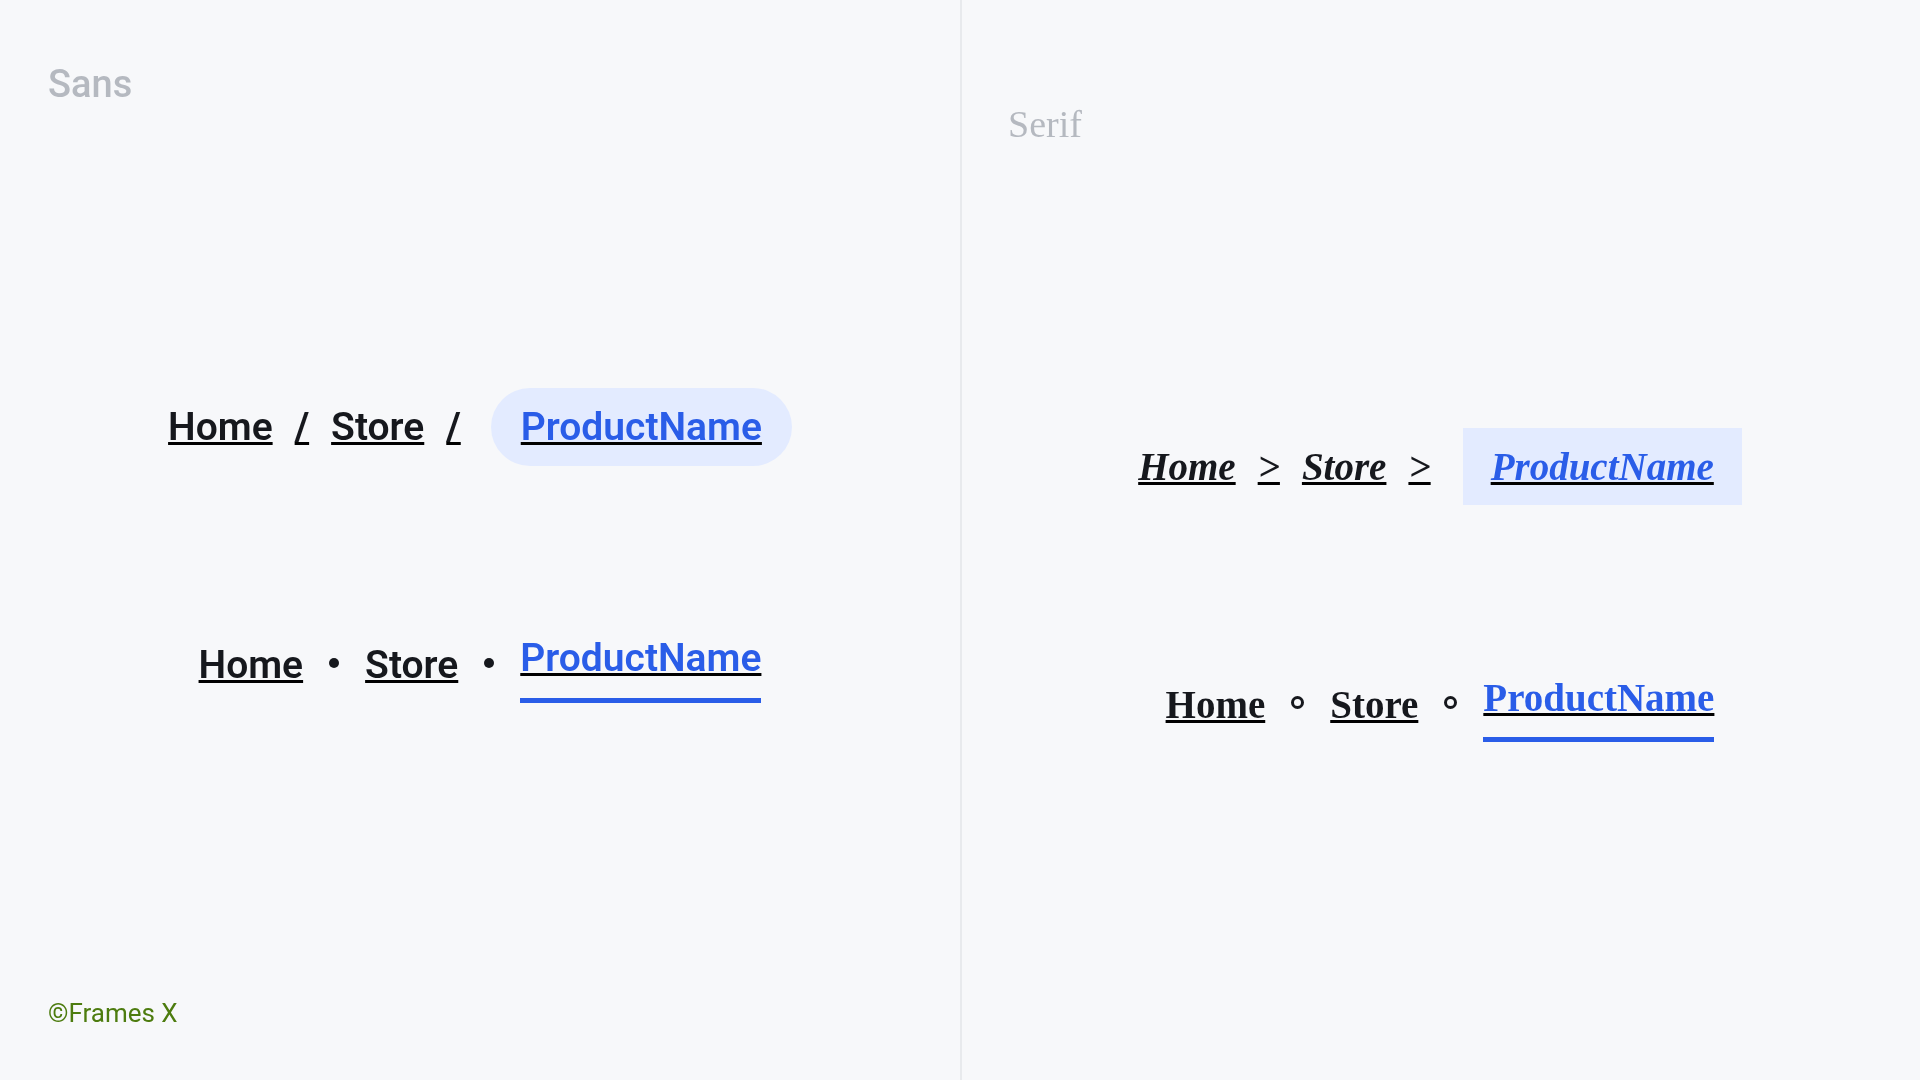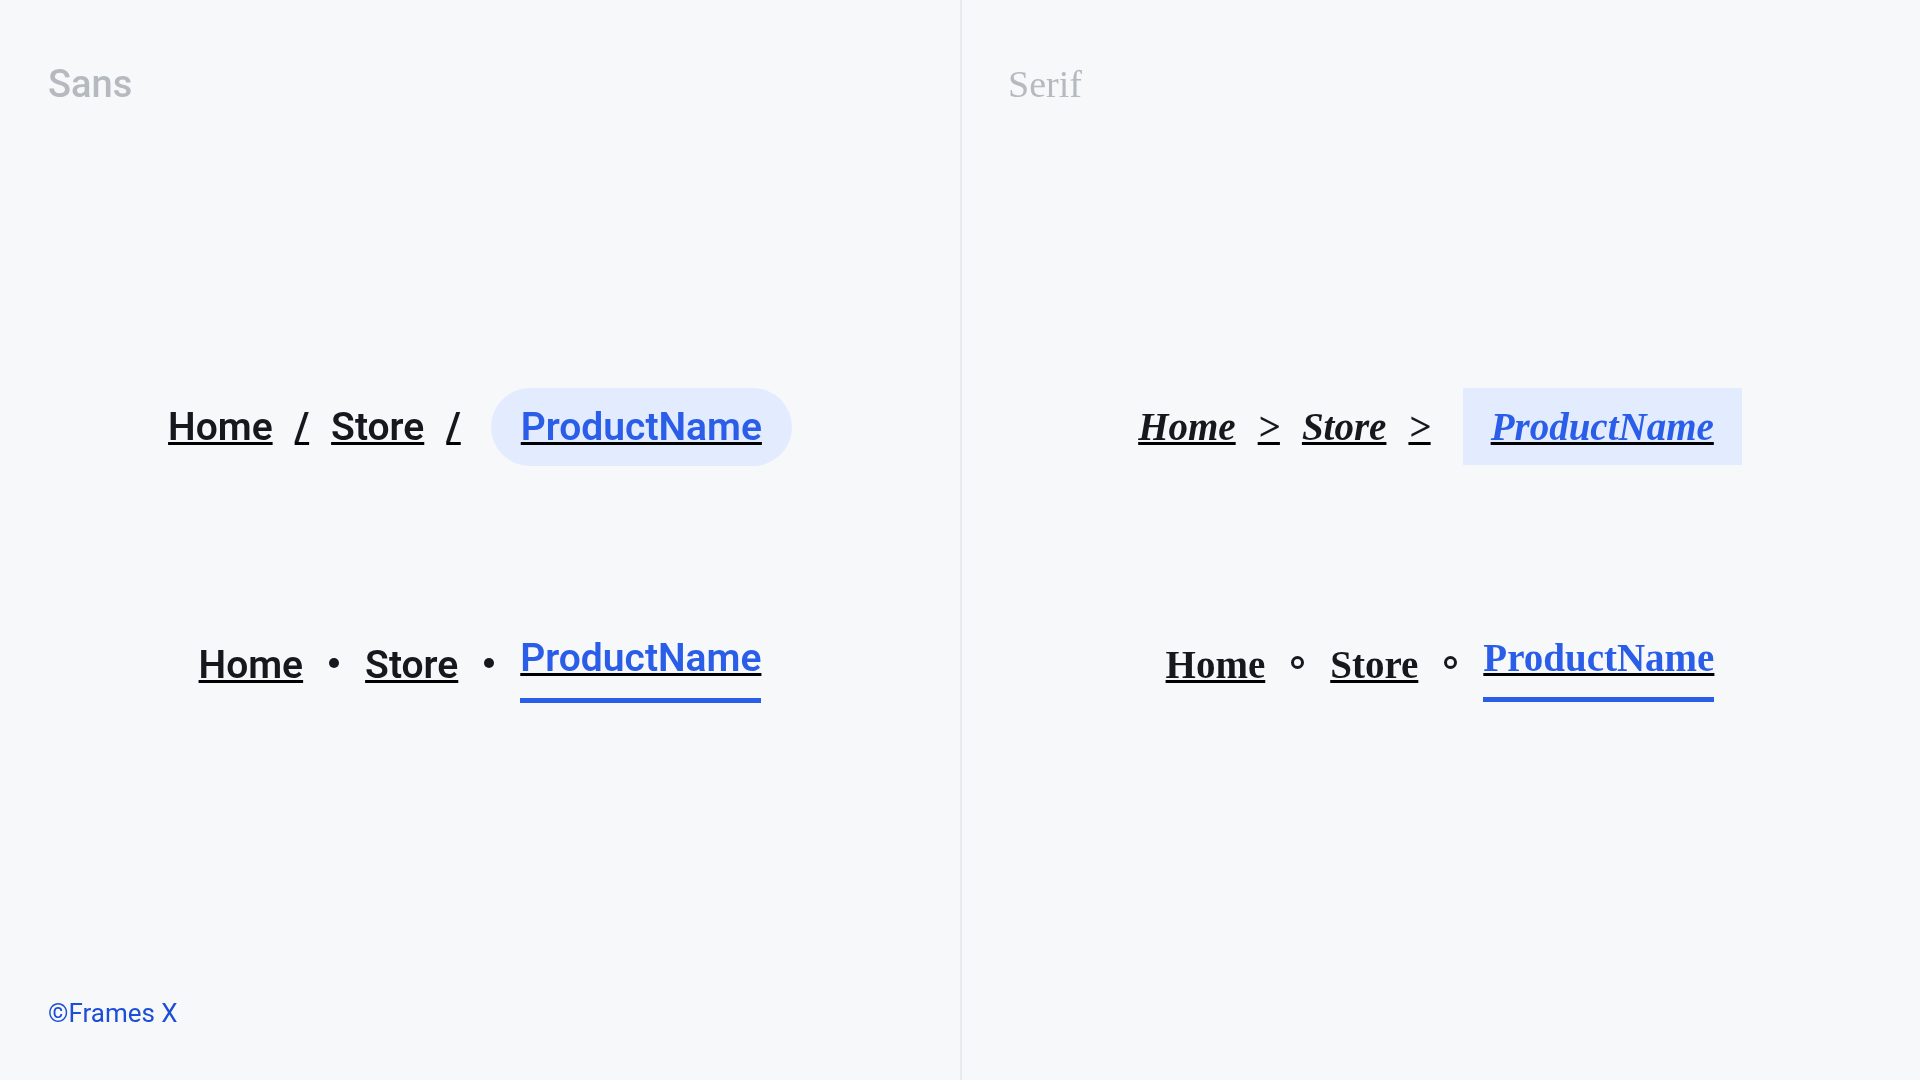--- a/index.html
+++ b/index.html
@@ -23,39 +23,39 @@
     background: #e8eaed;
   }
   .panel {
     position: absolute;
     top: 0;
     bottom: 0;
     width: 50%;
     border-radius: 19px;
   }
   .panel-left { left: 0; }
-  .panel-right { left: 50%; }
+  .panel-right { left: 50%; margin-top: 40px; }
   .panel-title {
     position: absolute;
     top: 62px;
     left: 48px;
     font-size: 38px;
     font-weight: 500;
     color: #b5b9c0;
   }
   .panel-right .panel-title {
     font-family: Georgia, "Times New Roman", serif;
     font-weight: 400;
   }
   .footer {
     position: absolute;
     bottom: 52px;
     left: 48px;
     font-size: 26px;
-    color: #1d4ed8;
+    color: #4d7c0f;
     margin-top: 45px;
   }
   .breadcrumb-row {
     position: absolute;
     left: 0;
     right: 0;
     display: flex;
     justify-content: center;
     align-items: center;
     text-decoration: underline;

